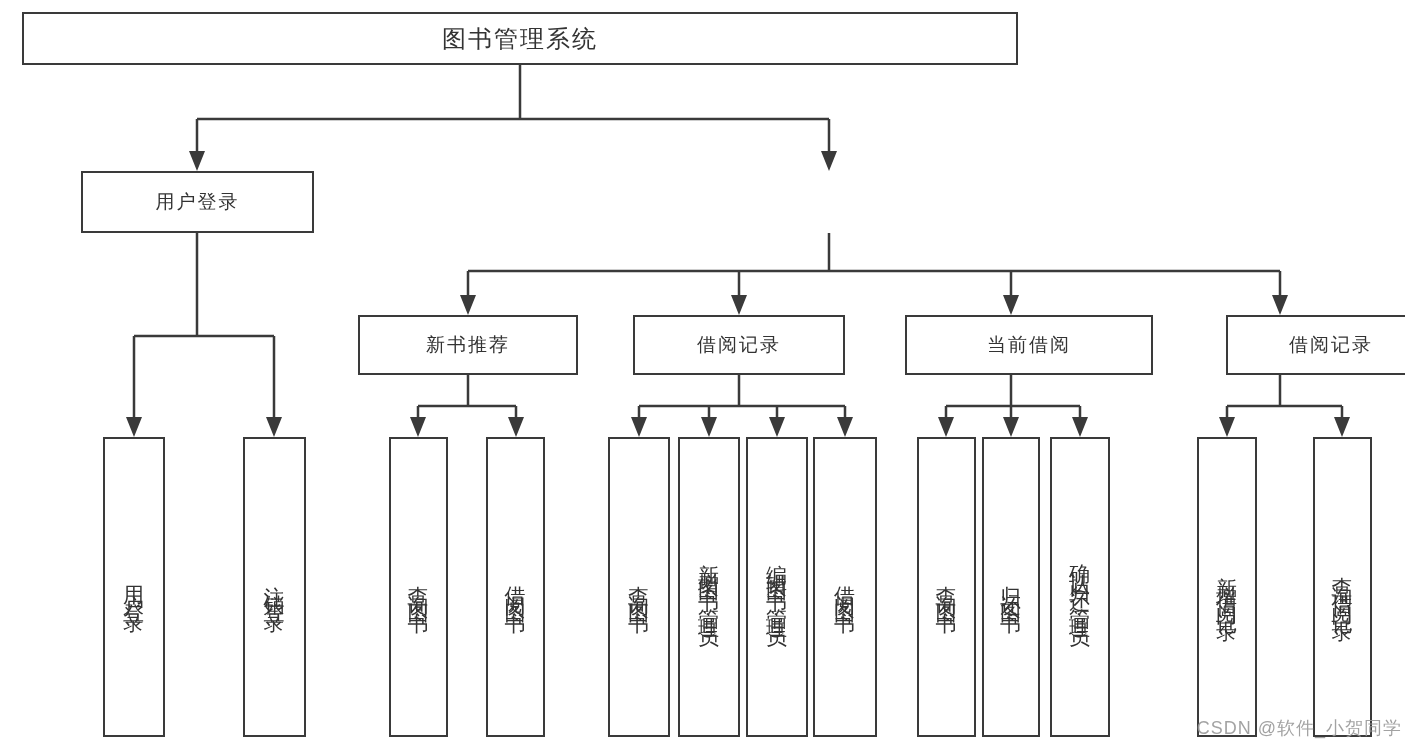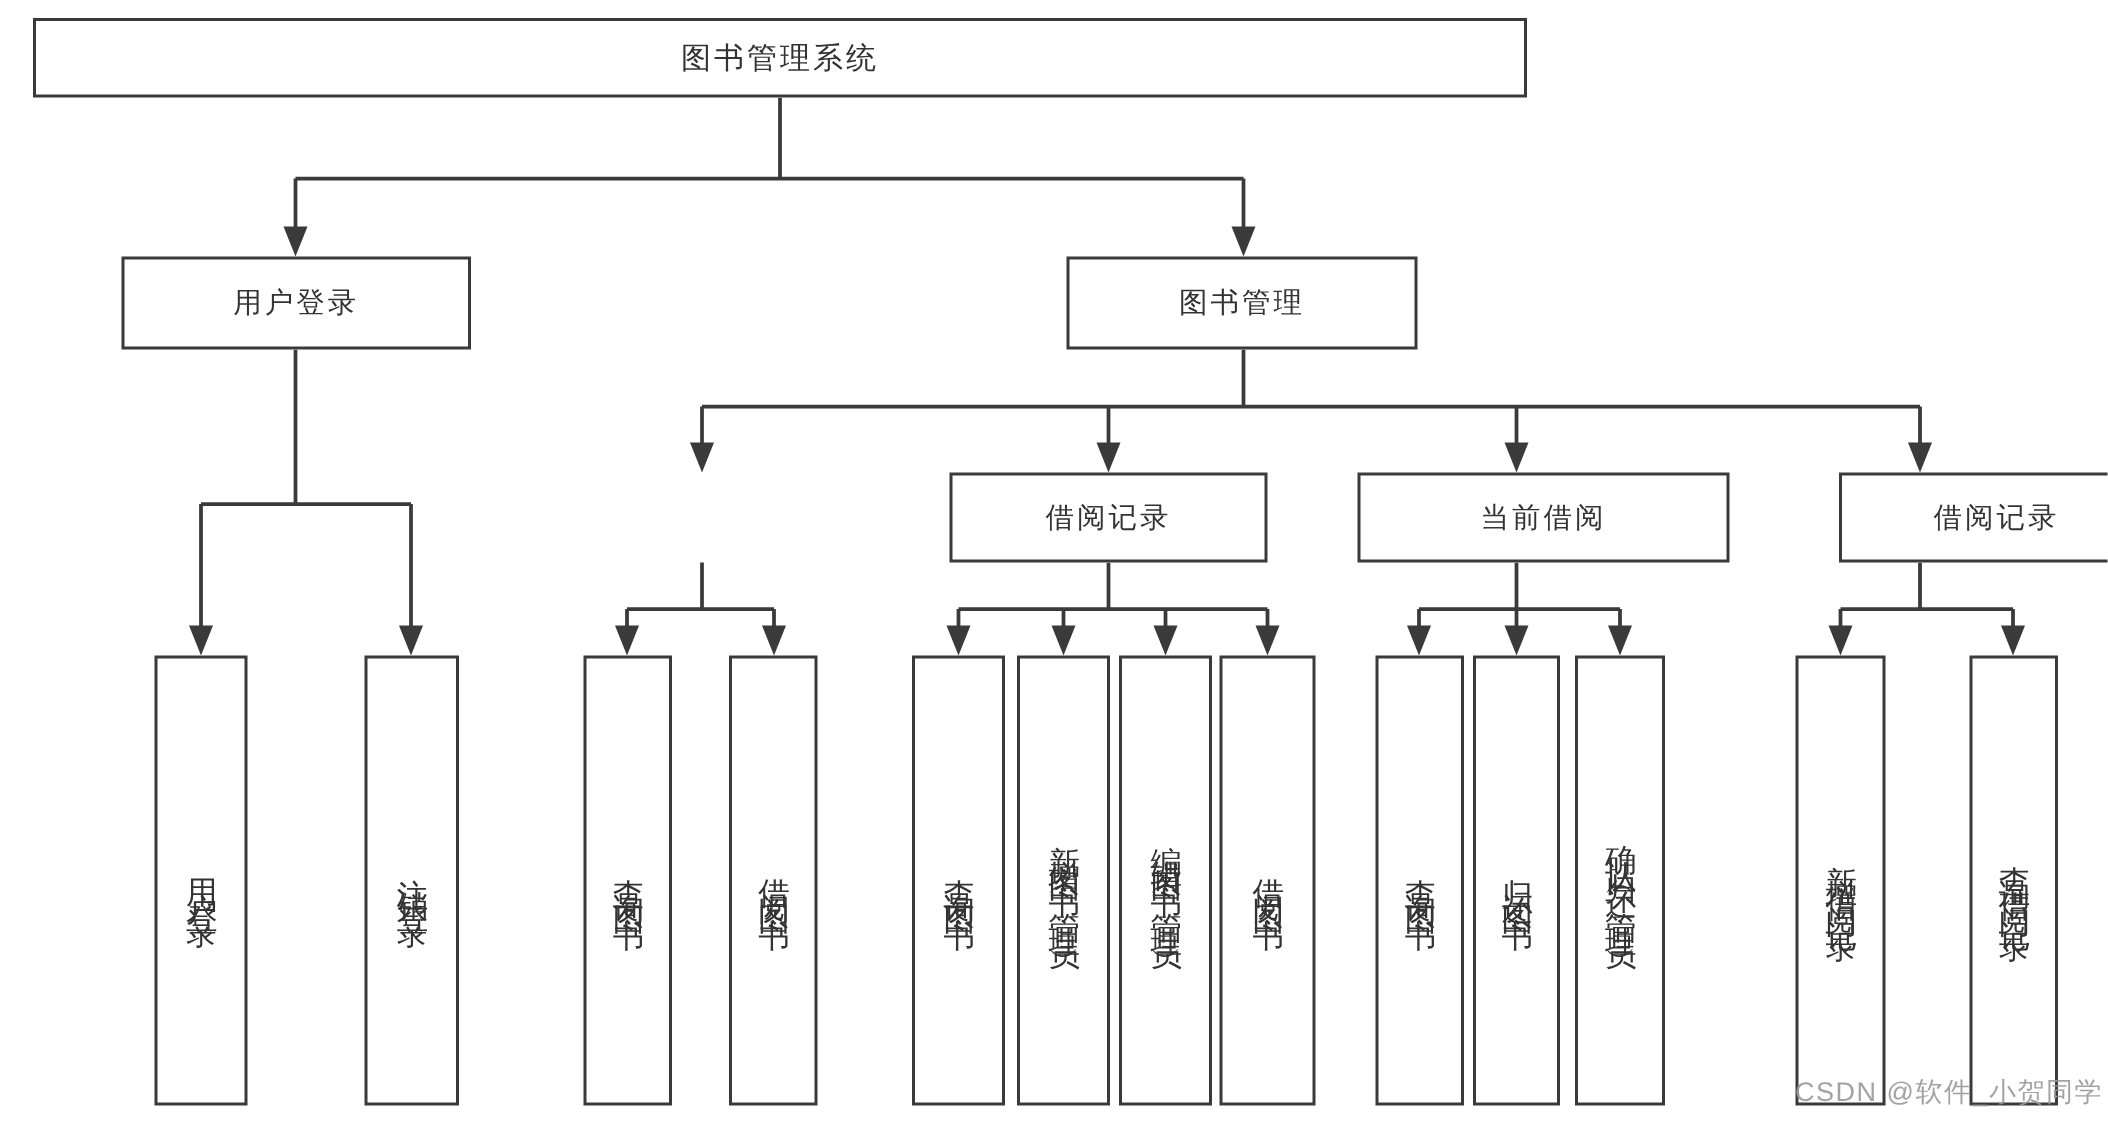--- a/index.html
+++ b/index.html
@@ -43,21 +43,21 @@
     display:flex;
     align-items:center;
     justify-content:center;
     color:var(--text);
   }
   .node .label{
     font-size:19px;
     letter-spacing:2px;
     white-space:nowrap;
   }
-  .node.root .label{font-size:20px;}
+  .node.root .label{font-size:24px;}
   .node.leaf .label{
     writing-mode:vertical-rl;
     text-orientation:mixed;
     font-size:21px;
     letter-spacing:9px;
     white-space:normal;
     line-height:1;
   }
   .watermark{
     position:absolute;
@@ -133,24 +133,24 @@
       M1334 417 L1350 417 L1342 437 Z"></path>
   </svg>
 
   <div class="node root" style="left:22px;top:12px;width:996px;height:53px">
     <span class="label">图书管理系统</span>
   </div>
 
   <div class="node lvl1" style="left:81px;top:171px;width:233px;height:62px">
     <span class="label">用户登录</span>
   </div>
-  <div class="node lvl1" style="left:711px;top:171px;width:234px;height:62px">
-    <span class="label">图书管理</span>
-  </div>
-
+
+  <div class="node lvl2" style="left:358px;top:315px;width:220px;height:60px">
+    <span class="label">新书推荐</span>
+  </div>
   <div class="node lvl2" style="left:633px;top:315px;width:212px;height:60px">
     <span class="label">借阅记录</span>
   </div>
   <div class="node lvl2" style="left:905px;top:315px;width:248px;height:60px">
     <span class="label">当前借阅</span>
   </div>
   <div class="node lvl2" style="left:1226px;top:315px;width:210px;height:60px">
     <span class="label">借阅记录</span>
   </div>
 

